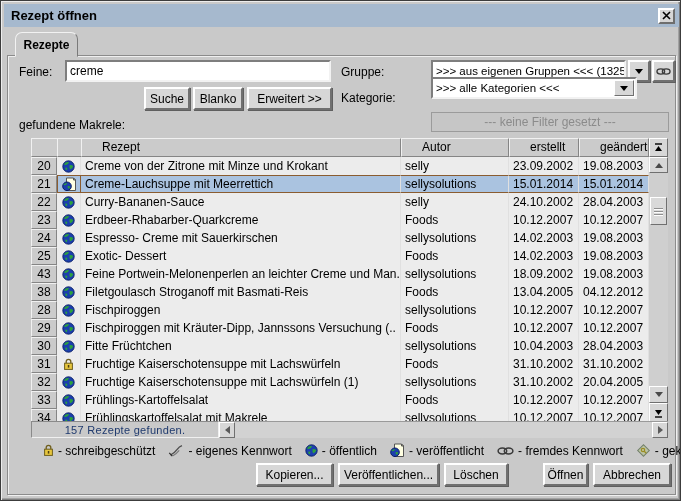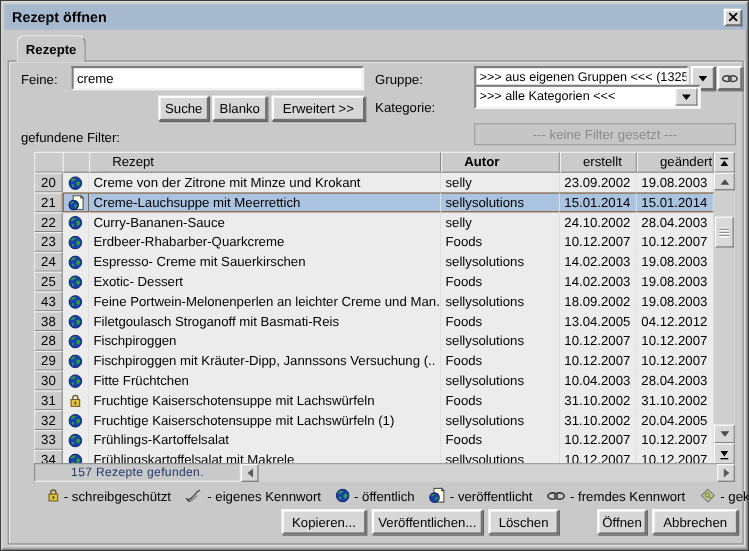--- a/index.html
+++ b/index.html
@@ -114,28 +114,28 @@
   </button>
 
   <div class="lbl" style="left:340px;top:89px;">Kategorie:</div>
   <div class="field inset" style="left:430px;top:76px;width:206px;height:22px;padding-right:8px;">
     <span>&gt;&gt;&gt; alle Kategorien &lt;&lt;&lt;</span>
     <span class="combo-arrow" style="position:absolute;right:1px;top:1px;">
       <span class="tri-down"></span>
     </span>
   </div>
 
-  <div class="lbl" style="left:18px;top:116px;">gefundene Filter:</div>
+  <div class="lbl" style="left:18px;top:116px;">gefundene Makrele:</div>
   <div class="filterbox">--- keine Filter gesetzt ---</div>
 
   <div class="table">
     <div class="hcell" style="left:0;width:26px;"></div>
     <div class="hcell" style="left:26px;width:24px;"></div>
     <div class="hcell" style="left:50px;width:320px;">Rezept</div>
-    <div class="hcell" style="left:370px;width:108px;font-weight:bold;">Autor</div>
+    <div class="hcell" style="left:370px;width:108px;">Autor</div>
     <div class="hcell" style="left:478px;width:70px;">erstellt</div>
     <div class="hcell" style="left:548px;width:70px;">geändert</div>
 
     <div id="tbody">
         <div class="trow" style="top: 19px;">
           <div class="numcell" style="left: 0px; width: 26px;">20</div>
           <div class="dcell iconc" style="left: 26px; width: 24px;">
             <span class="ic">
               <svg width="13" height="13" viewBox="0 0 13 13">
                 <circle cx="6.5" cy="6.5" r="5.7" fill="#1c3fae" stroke="#0a1f66" stroke-width="0.9"></circle>

